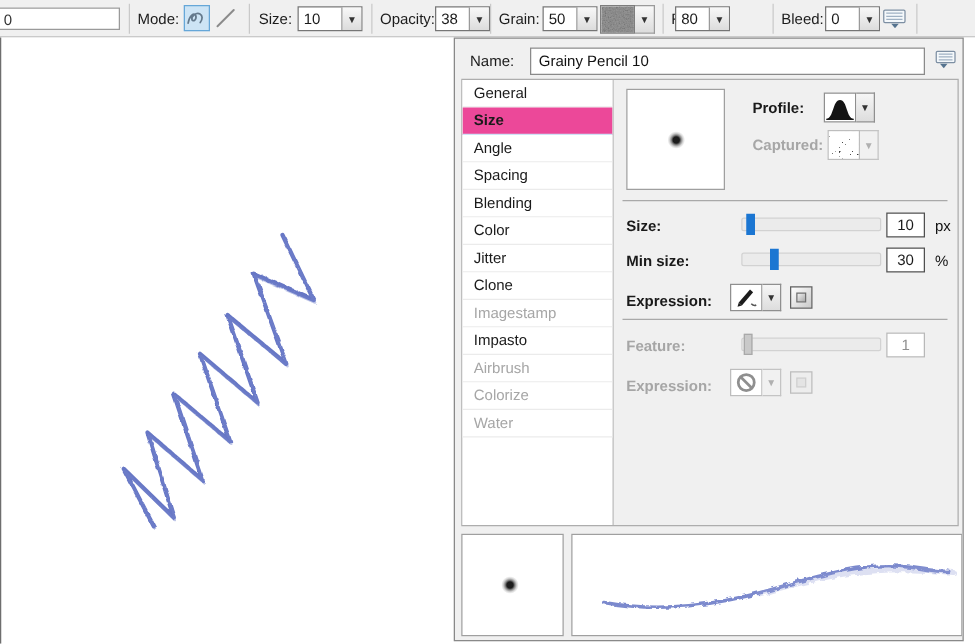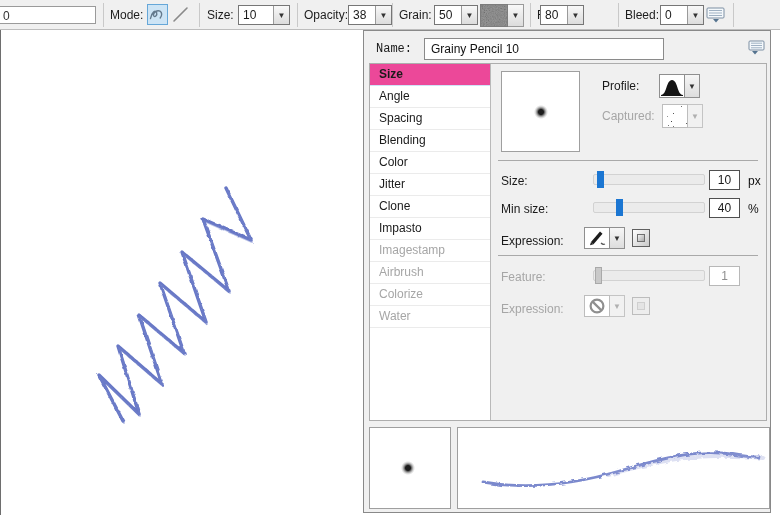--- a/index.html
+++ b/index.html
@@ -22,35 +22,35 @@
   .tex-swatch { position:absolute; top:4px; width:28px; height:23px; border:1px solid #7d7d7d; overflow:hidden; }
   .tex-arrow { position:absolute; top:4px; width:16px; height:23px; border:1px solid #9a9a9a; border-left:none; background:linear-gradient(#f8f8f8,#dcdcdc); text-align:center; line-height:22px; font-size:8px; color:#333; }
   .panel-icon { position:absolute; background:transparent; border:none; padding:0; cursor:pointer; }
 
   
   .canvas { position:absolute; left:0; top:30px; width:780px; height:485px; background:#fff; border-left:1px solid #6e6e6e; }
   .scribble { position:absolute; left:73px; top:143px; }
 
   
   .dialog { position:absolute; left:363px; top:30px; width:408px; height:483px; background:#f0f0f0; border:1px solid #898989; }
-  .name-label { position:absolute; left:12px; top:11px;font-family:Liberation Mono, monospace; }
-  .name-input { position:absolute; left:60px; top:7px; width:240px; height:22px; border:1px solid #8a8a8a; background:#fff; padding:0 6px; font:12px "Liberation Sans",sans-serif; color:#111; }
+  .name-label { position:absolute; left:12px; top:11px; }
+  .name-input { position:absolute; left:60px; top:7px; width:316px; height:22px; border:1px solid #8a8a8a; background:#fff; padding:0 6px; font:12px "Liberation Sans",sans-serif; color:#111; }
   .dlg-menu-icon { position:absolute; left:384px; top:9px; background:none; border:none; padding:0; cursor:pointer; }
 
   .content { position:absolute; left:5px; top:32px; width:398px; height:358px; border:1px solid #adadad; background:#f0f0f0; }
   .cat-list { position:absolute; left:0; top:0; width:121px; height:100%; background:#fff; border-right:1px solid #b9b9b9; overflow:hidden; }
   .cat-item { height:22px; line-height:21px; padding-left:9px; border-bottom:1px solid #ebebeb; background:#fff; color:#1a1a1a; cursor:pointer; white-space:nowrap; }
   .cat-item.selected { background:#ec4899; border-bottom-color:#cfe3f7;font-weight:bold; }
   .cat-item.disabled { color:#a6a6a6; }
 
   .pane { position:absolute; left:122px; top:0; right:0; bottom:0; }
   .pbox { position:absolute; background:#fff; border:1px solid #9f9f9f; }
   .dab { position:absolute; width:14px; height:14px;
          background:radial-gradient(circle, #1d1d1d 0 2.5px, rgba(45,45,45,.55) 4px, rgba(110,110,110,.28) 5.5px, rgba(160,160,160,0) 7px); }
-  .ctl-label { position:absolute; white-space:nowrap; color:#1a1a1a; }
+  .ctl-label { position:absolute; white-space:nowrap; color:#1a1a1a;font-weight:bold; }
   .ctl-label.disabled { color:#a6a6a6; }
   .sw-combo { position:absolute; display:flex; }
   .swatch { width:26px; height:24px; background:#fff; border:1px solid #8f8f8f; overflow:hidden; }
   .sw-arrow { width:15px; height:24px; border:1px solid #8f8f8f; border-left:none; background:linear-gradient(#f6f6f6,#dddddd); text-align:center; line-height:23px; font-size:8px; color:#333; }
   .sw-combo.disabled .swatch { border-color:#bdbdbd; }
   .sw-combo.disabled .sw-arrow { border-color:#c4c4c4; background:#f1f1f1; color:#b0b0b0; }
   .hline { position:absolute; left:6px; right:8px; height:1px; background:#a9a9a9; }
   .slider { position:absolute; width:112px; height:11px; background:#ebebeb; border:1px solid #d2d2d2; border-radius:2px; }
   .slider .handle { position:absolute; top:-4px; width:7px; height:17px; background:#1b76d2; cursor:pointer; }
   .slider.disabled .handle { background:#c9c9c9; border:1px solid #a9a9a9; }
@@ -183,20 +183,23 @@
         <line x1="3" y1="3.2" x2="14" y2="3.2" stroke="#9fb1c3"></line>
         <line x1="3" y1="5.5" x2="14" y2="5.5" stroke="#9fb1c3"></line>
         <line x1="3" y1="7.8" x2="14" y2="7.8" stroke="#9fb1c3"></line>
         <path d="M4,11 L10,11 L7,14.5 Z" fill="#55738f"></path>
       </svg>
     </button>
 
     <div class="content">
 
       <div class="cat-list">
+          <div class="cat-item">
+    <span class="cat-label">General</span>
+  </div>
           <div class="cat-item selected">
     <span class="cat-label">Size</span>
   </div>
           <div class="cat-item">
     <span class="cat-label">Angle</span>
   </div>
           <div class="cat-item">
     <span class="cat-label">Spacing</span>
   </div>
           <div class="cat-item">
@@ -204,25 +207,25 @@
   </div>
           <div class="cat-item">
     <span class="cat-label">Color</span>
   </div>
           <div class="cat-item">
     <span class="cat-label">Jitter</span>
   </div>
           <div class="cat-item">
     <span class="cat-label">Clone</span>
   </div>
-          <div class="cat-item">
-    <span class="cat-label">Impasto</span>
-  </div>
           <div class="cat-item disabled">
     <span class="cat-label">Imagestamp</span>
+  </div>
+          <div class="cat-item">
+    <span class="cat-label">Impasto</span>
   </div>
           <div class="cat-item disabled">
     <span class="cat-label">Airbrush</span>
   </div>
           <div class="cat-item disabled">
     <span class="cat-label">Colorize</span>
   </div>
           <div class="cat-item disabled">
     <span class="cat-label">Water</span>
   </div>
@@ -260,21 +263,21 @@
         <div class="slider" style="left:101px; top:110px">
           <div class="handle" style="left: 3%;"></div>
         </div>
         <div class="valbox" style="left:217px; top:106px">10</div>
         <span class="unit" style="left:256px; top:110px">px</span>
 
         <span class="ctl-label" style="left:9px; top:138px">Min size:</span>
         <div class="slider" style="left:101px; top:138px">
           <div class="handle" style="left: 20%;"></div>
         </div>
-        <div class="valbox" style="left:217px; top:134px">40</div>
+        <div class="valbox" style="left:217px; top:134px">30</div>
         <span class="unit" style="left:256px; top:138px">%</span>
 
         <span class="ctl-label" style="left:9px; top:170px">Expression:</span>
         <div class="sw-combo" style="left:92px; top:163px">
           <span class="swatch" style="height:22px">
             <svg width="24" height="20" viewBox="0 0 24 20">
               <path d="M6,14 L15,3.5 L17.5,5.8 L8.5,16.3 Z" fill="#1c1c1c"></path>
               <path d="M6,14 L8.5,16.3 L5,17.3 Z" fill="#1c1c1c"></path>
               <path d="M16,15 q2,2 4,1" fill="none" stroke="#555" stroke-width="1.2"></path>
             </svg>

